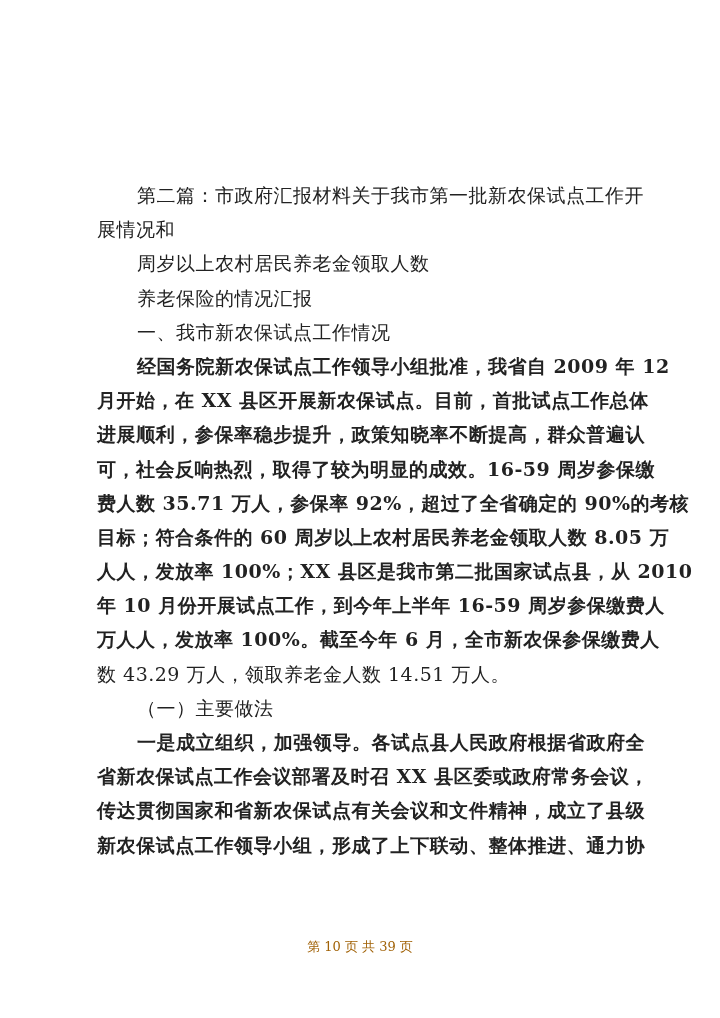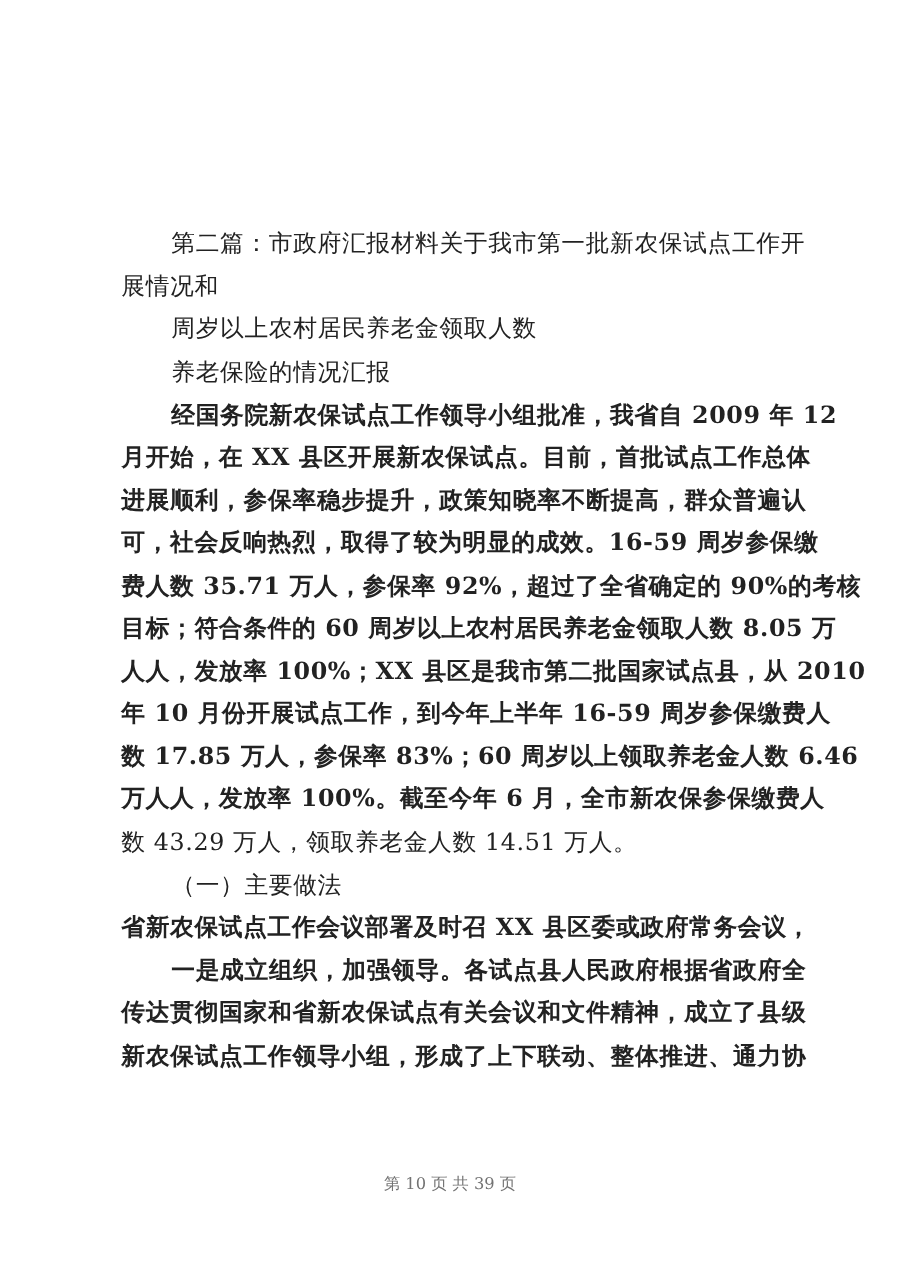--- a/index.html
+++ b/index.html
@@ -4,41 +4,41 @@
 <style>
   html, body { margin: 0; padding: 0; background: #ffffff; }
   body { width: 720px; height: 1018px; position: relative; overflow: hidden;
          font-family: "DejaVu Serif", "Liberation Serif", serif; color: #222; }
   .page { position: absolute; left: 97px; top: 133px; width: 548px; margin-top: 45px; }
   .line { height: 34.2px; line-height: 34.2px; font-size: 19px; white-space: nowrap;
           letter-spacing: 0.5px; }
   .indent { padding-left: 40px; }
   .justify { text-align: justify; text-align-last: justify; font-weight: bold; }
   .footer { position: absolute; left: 0; width: 720px; top: 938px; text-align: center;
-            font-size: 13px; color: #737373; }
+            font-size: 13px; color: #a16207; }
 </style>
 </head>
 <body>
 
 <div class="page">
   <div class="line indent">第二篇：市政府汇报材料关于我市第一批新农保试点工作开</div>
   <div class="line">展情况和</div>
   <div class="line indent">周岁以上农村居民养老金领取人数</div>
   <div class="line indent">养老保险的情况汇报</div>
+  <div class="line indent">一、我市新农保试点工作情况</div>
   <div class="line indent justify">经国务院新农保试点工作领导小组批准，我省自 2009 年 12</div>
   <div class="line justify">月开始，在 XX 县区开展新农保试点。目前，首批试点工作总体</div>
   <div class="line justify">进展顺利，参保率稳步提升，政策知晓率不断提高，群众普遍认</div>
   <div class="line justify">可，社会反响热烈，取得了较为明显的成效。16-59 周岁参保缴</div>
   <div class="line justify">费人数 35.71 万人，参保率 92%，超过了全省确定的 90%的考核</div>
   <div class="line justify">目标；符合条件的 60 周岁以上农村居民养老金领取人数 8.05 万</div>
   <div class="line justify">人人，发放率 100%；XX 县区是我市第二批国家试点县，从 2010</div>
   <div class="line justify">年 10 月份开展试点工作，到今年上半年 16-59 周岁参保缴费人</div>
-  <div class="line justify">数 17.85 万人，参保率 83%；60 周岁以上领取养老金人数 6.46</div>
   <div class="line justify">万人人，发放率 100%。截至今年 6 月，全市新农保参保缴费人</div>
   <div class="line">数 43.29 万人，领取养老金人数 14.51 万人。</div>
   <div class="line indent">（一）主要做法</div>
+  <div class="line indent justify">一是成立组织，加强领导。各试点县人民政府根据省政府全</div>
   <div class="line justify">省新农保试点工作会议部署及时召 XX 县区委或政府常务会议，</div>
-  <div class="line indent justify">一是成立组织，加强领导。各试点县人民政府根据省政府全</div>
   <div class="line justify">传达贯彻国家和省新农保试点有关会议和文件精神，成立了县级</div>
   <div class="line justify">新农保试点工作领导小组，形成了上下联动、整体推进、通力协</div>
 </div>
 
 <div class="footer">第 10 页 共 39 页</div>
 
 </body></html>

